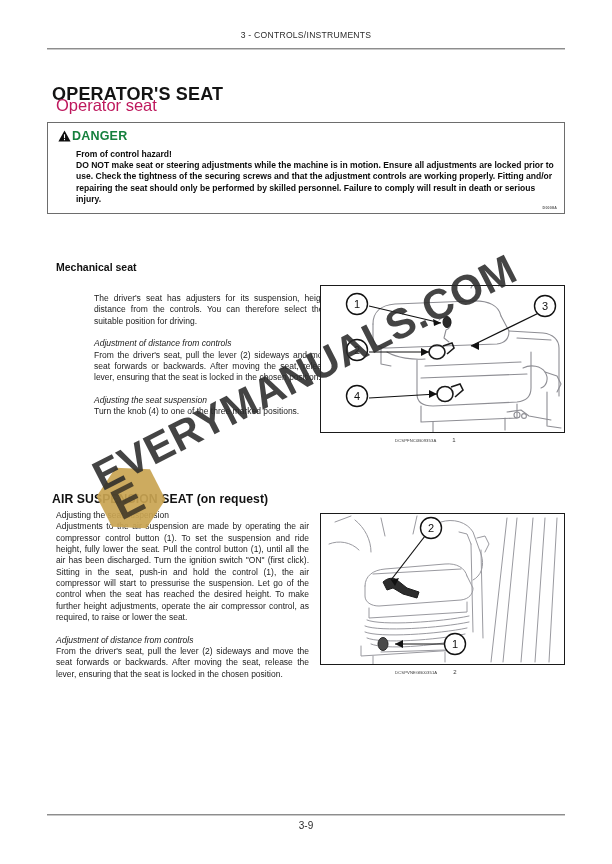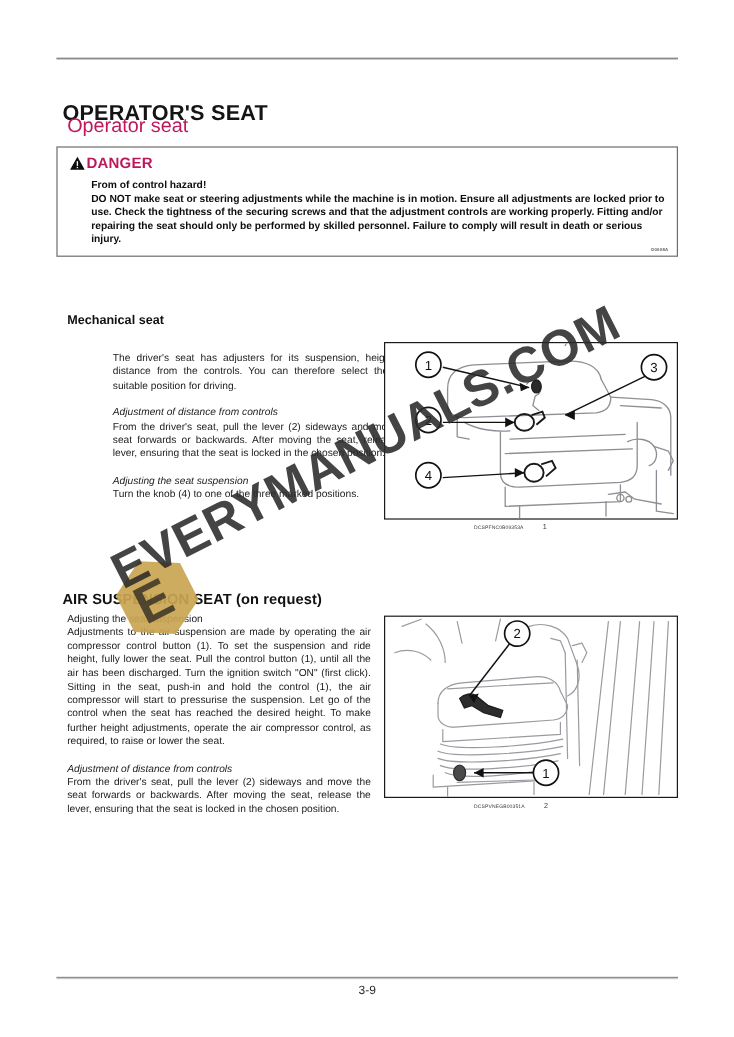--- a/index.html
+++ b/index.html
@@ -86,21 +86,21 @@
   }
   .danger-tri {
     display: block;
     width: 13px;
     height: 12px;
   }
   .danger-word {
     font-size: 12.5px;
     font-weight: bold;
     letter-spacing: 0.2px;
-    color: #be185d;
+    color: #15803d;
   }
   .danger-body {
     position: absolute;
     top: 26px;
     left: 28px;
     width: 478px;
     font-size: 8.55px;
     font-weight: bold;
     line-height: 11.2px;
     color: #0d0d0d;
@@ -231,20 +231,21 @@
   }
 
   
   .art { display:block; }
 </style>
 </head>
 <body>
 
 <div class="page">
 
+  <div class="header">3 - CONTROLS/INSTRUMENTS</div>
   <div class="header-rule"></div>
 
   <div class="chapter-title">OPERATOR'S SEAT</div>
   <div class="section-title">Operator seat</div>
 
   <div class="danger-box">
     <div class="danger-head">
       <svg class="danger-tri" viewBox="0 0 13 12">
         <polygon points="6.5,0.6 12.6,11.4 0.4,11.4" fill="#0d0d0d"></polygon>
         <rect x="5.95" y="4.3" width="1.1" height="3.9" fill="#ffffff"></rect>

